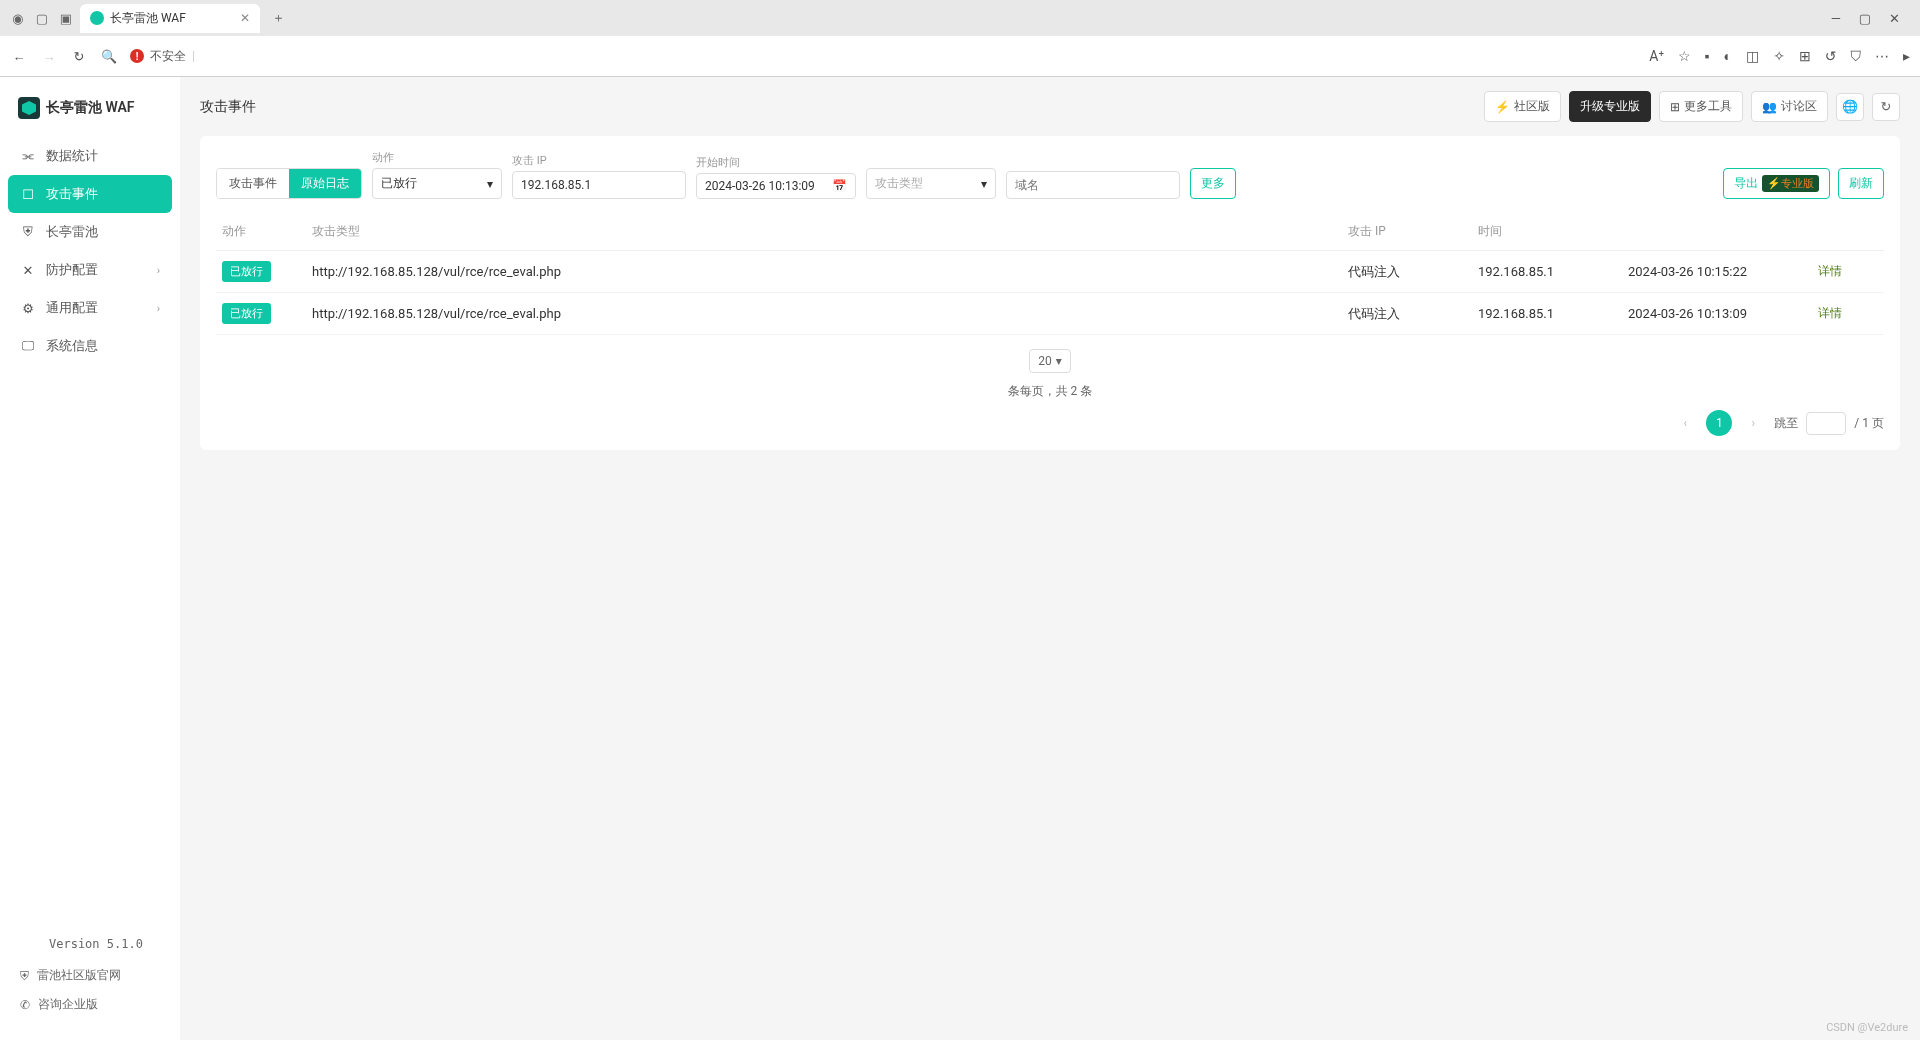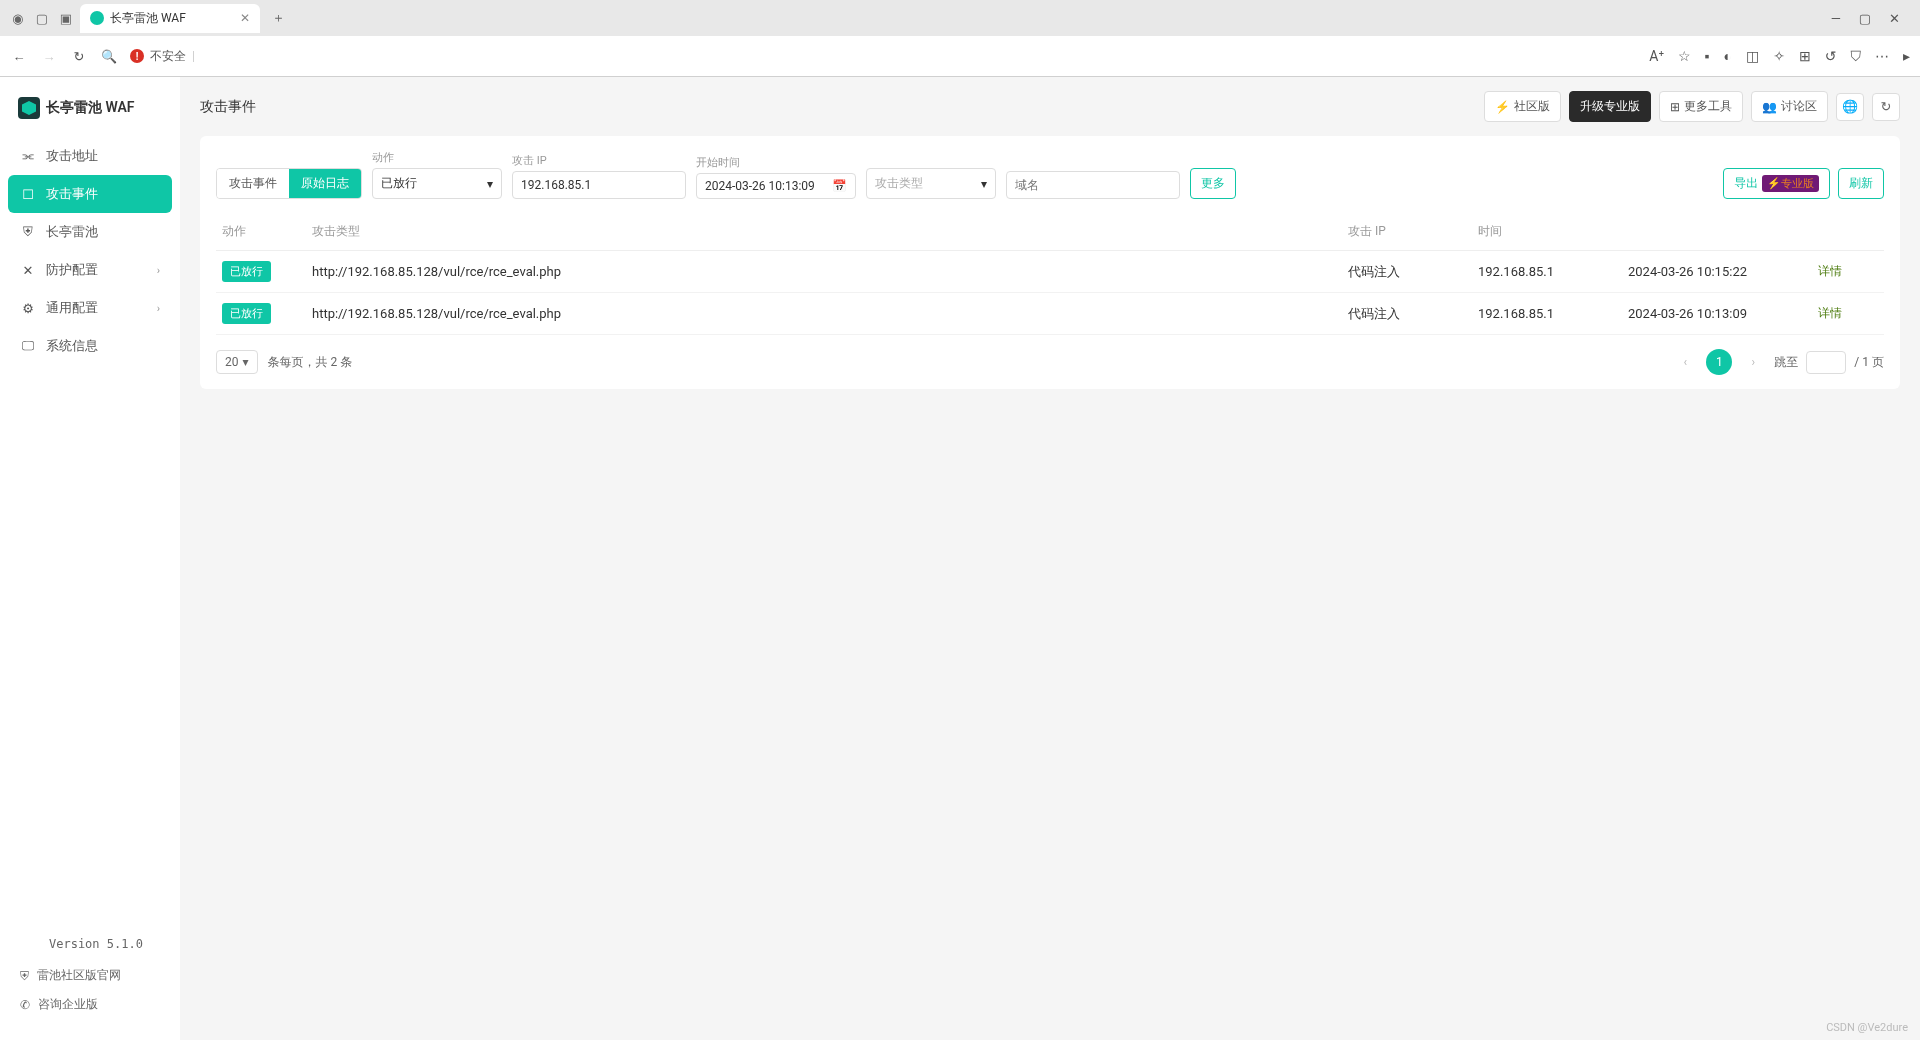--- a/index.html
+++ b/index.html
@@ -56,31 +56,31 @@
 .toggle-group { display: flex; border: 1px solid #ddd; border-radius: 4px; overflow: hidden; }
 .toggle-group .tg { padding: 6px 12px; font-size: 12px; background: #fff; color: #555; cursor:pointer; }
 .toggle-group .tg.active { background: #0fc6a6; color: #fff; }
 .field { display: flex; flex-direction: column; gap: 3px; }
 .field label { font-size: 11px; color: #999; }
 .input, .select { border: 1px solid #ddd; border-radius: 4px; padding: 6px 8px; font-size: 12px; min-width: 130px; background:#fff; color:#333; }
 .select { display: flex; align-items: center; justify-content: space-between; gap: 8px; cursor:pointer; }
 .date-input { display: flex; align-items:center; gap:6px; border:1px solid #ddd; border-radius:4px; padding:5px 8px; font-size:12px; min-width:160px; }
 .filters-right { margin-left: auto; display: flex; gap: 8px; }
 .btn.outline-teal { border-color: #0fc6a6; color: #0fc6a6; }
-.badge-orange { background: #701a75; color: #e67e22; padding: 1px 5px; border-radius: 3px; font-size: 11px; }
+.badge-orange { background: #14532d; color: #e67e22; padding: 1px 5px; border-radius: 3px; font-size: 11px; }
 
 
 .table { margin-top: 14px; }
 .thead, .trow { display: grid; grid-template-columns: 80px 1fr 120px 140px 180px 60px; gap: 10px; align-items: center; padding: 10px 6px; }
 .thead { color: #999; font-size: 12px; border-bottom: 1px solid #eee; }
 .trow { border-bottom: 1px solid #f2f2f2; font-size: 13px; color: #333; }
 .tag { background: #0fc6a6; color: #fff; padding: 3px 8px; border-radius: 3px; font-size: 11px; display:inline-block; }
 .link { color: #4d7c0f; cursor: pointer; font-size: 12px; }
 
-.pagination { display: flex; align-items: center; gap: 10px; margin-top: 14px; font-size: 12px; color: #666; }
+.pagination { display: flex; align-items: center; gap: 10px; margin-top: 14px; font-size: 12px; color: #666; flex-direction: column; }
 .page-size { border:1px solid #ddd; border-radius:4px; padding:4px 8px; display:inline-flex; align-items:center; gap:4px; }
 .pagination .right { margin-left:auto; display:flex; align-items:center; gap:8px; }
 .pg-btn { width:26px; height:26px; display:inline-flex; align-items:center; justify-content:center; border-radius:50%; color:#bbb; }
 .pg-btn.active { background:#0fc6a6; color:#fff; }
 .jump-input { width:40px; border:1px solid #ddd; border-radius:4px; padding:3px 4px; }
 
 .watermark { position: fixed; bottom: 6px; right: 12px; font-size: 11px; color: #bbb; }
 </style>
 </head>
 <body>
@@ -129,21 +129,21 @@
 </div>
 
 <div class="app">
   <aside class="sidebar">
     <div class="logo">
       <span class="logo-icon"></span>
       <span>长亭雷池 WAF</span>
     </div>
     <div class="nav-item">
       <span class="nav-ico">⫘</span>
-      <span>攻击地址</span>
+      <span>数据统计</span>
     </div>
     <div class="nav-item active">
       <span class="nav-ico">☐</span>
       <span>攻击事件</span>
     </div>
     <div class="nav-item">
       <span class="nav-ico">⛨</span>
       <span>长亭雷池</span>
     </div>
     <div class="nav-item">

